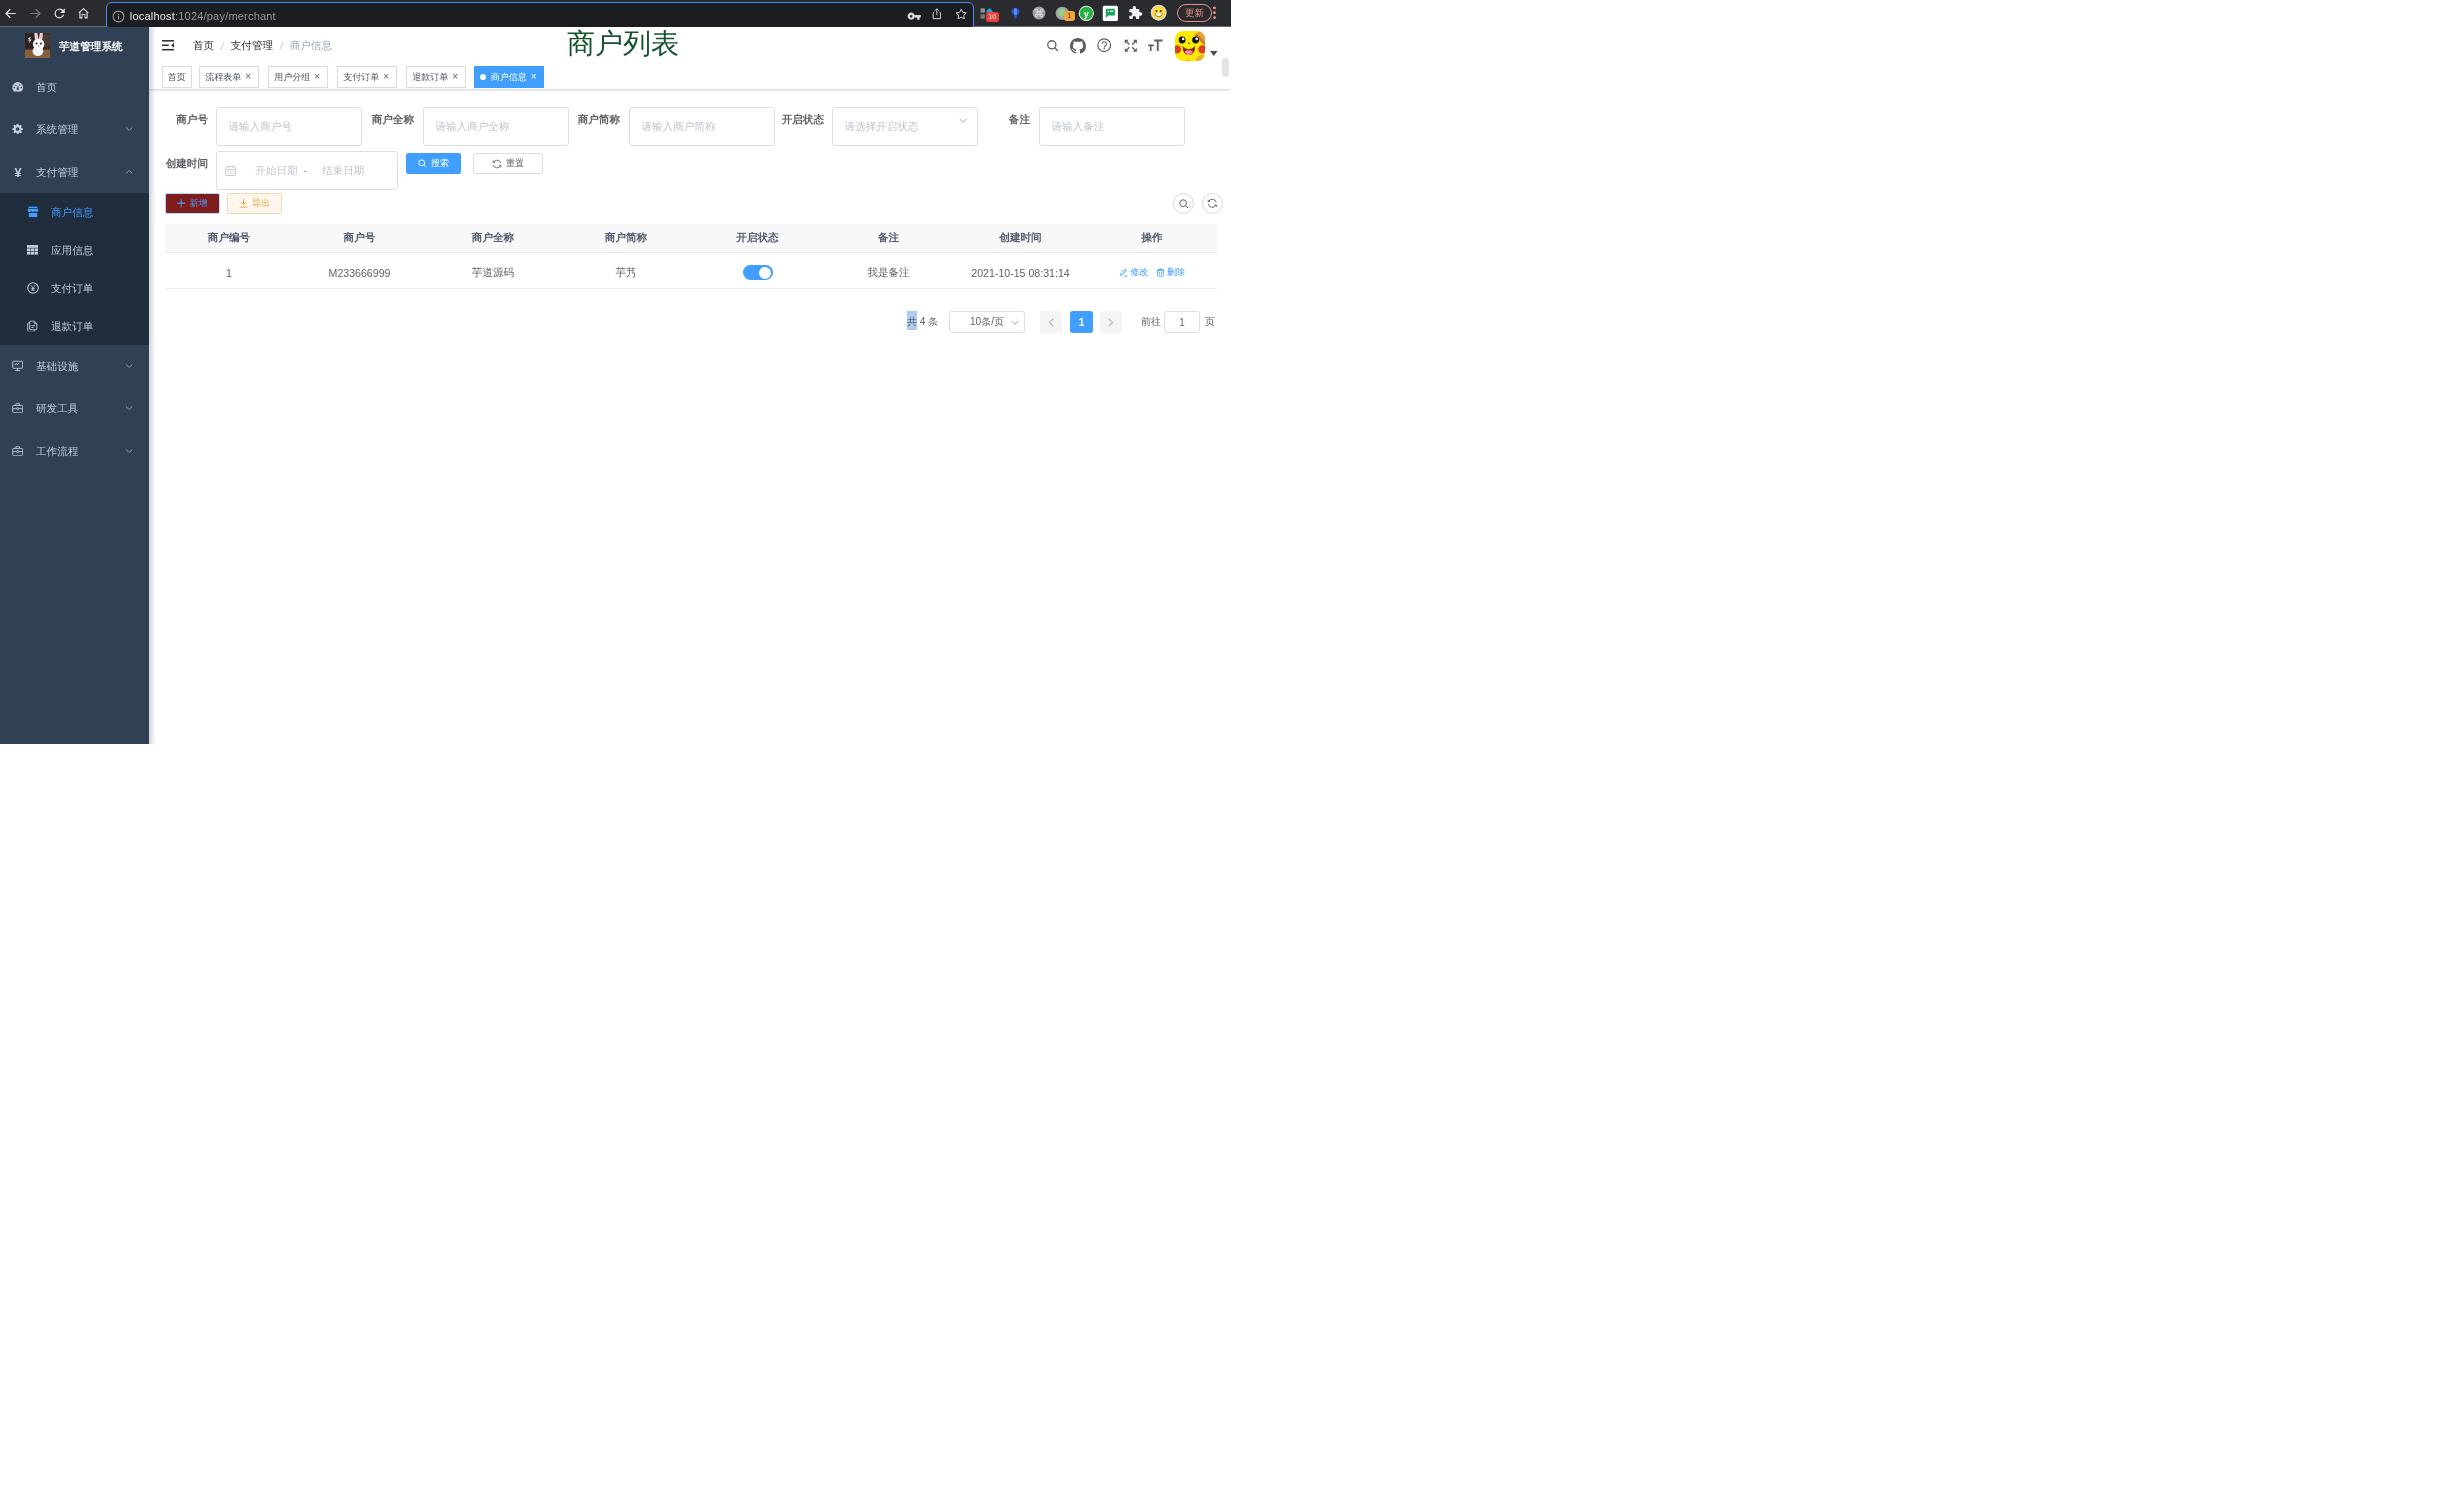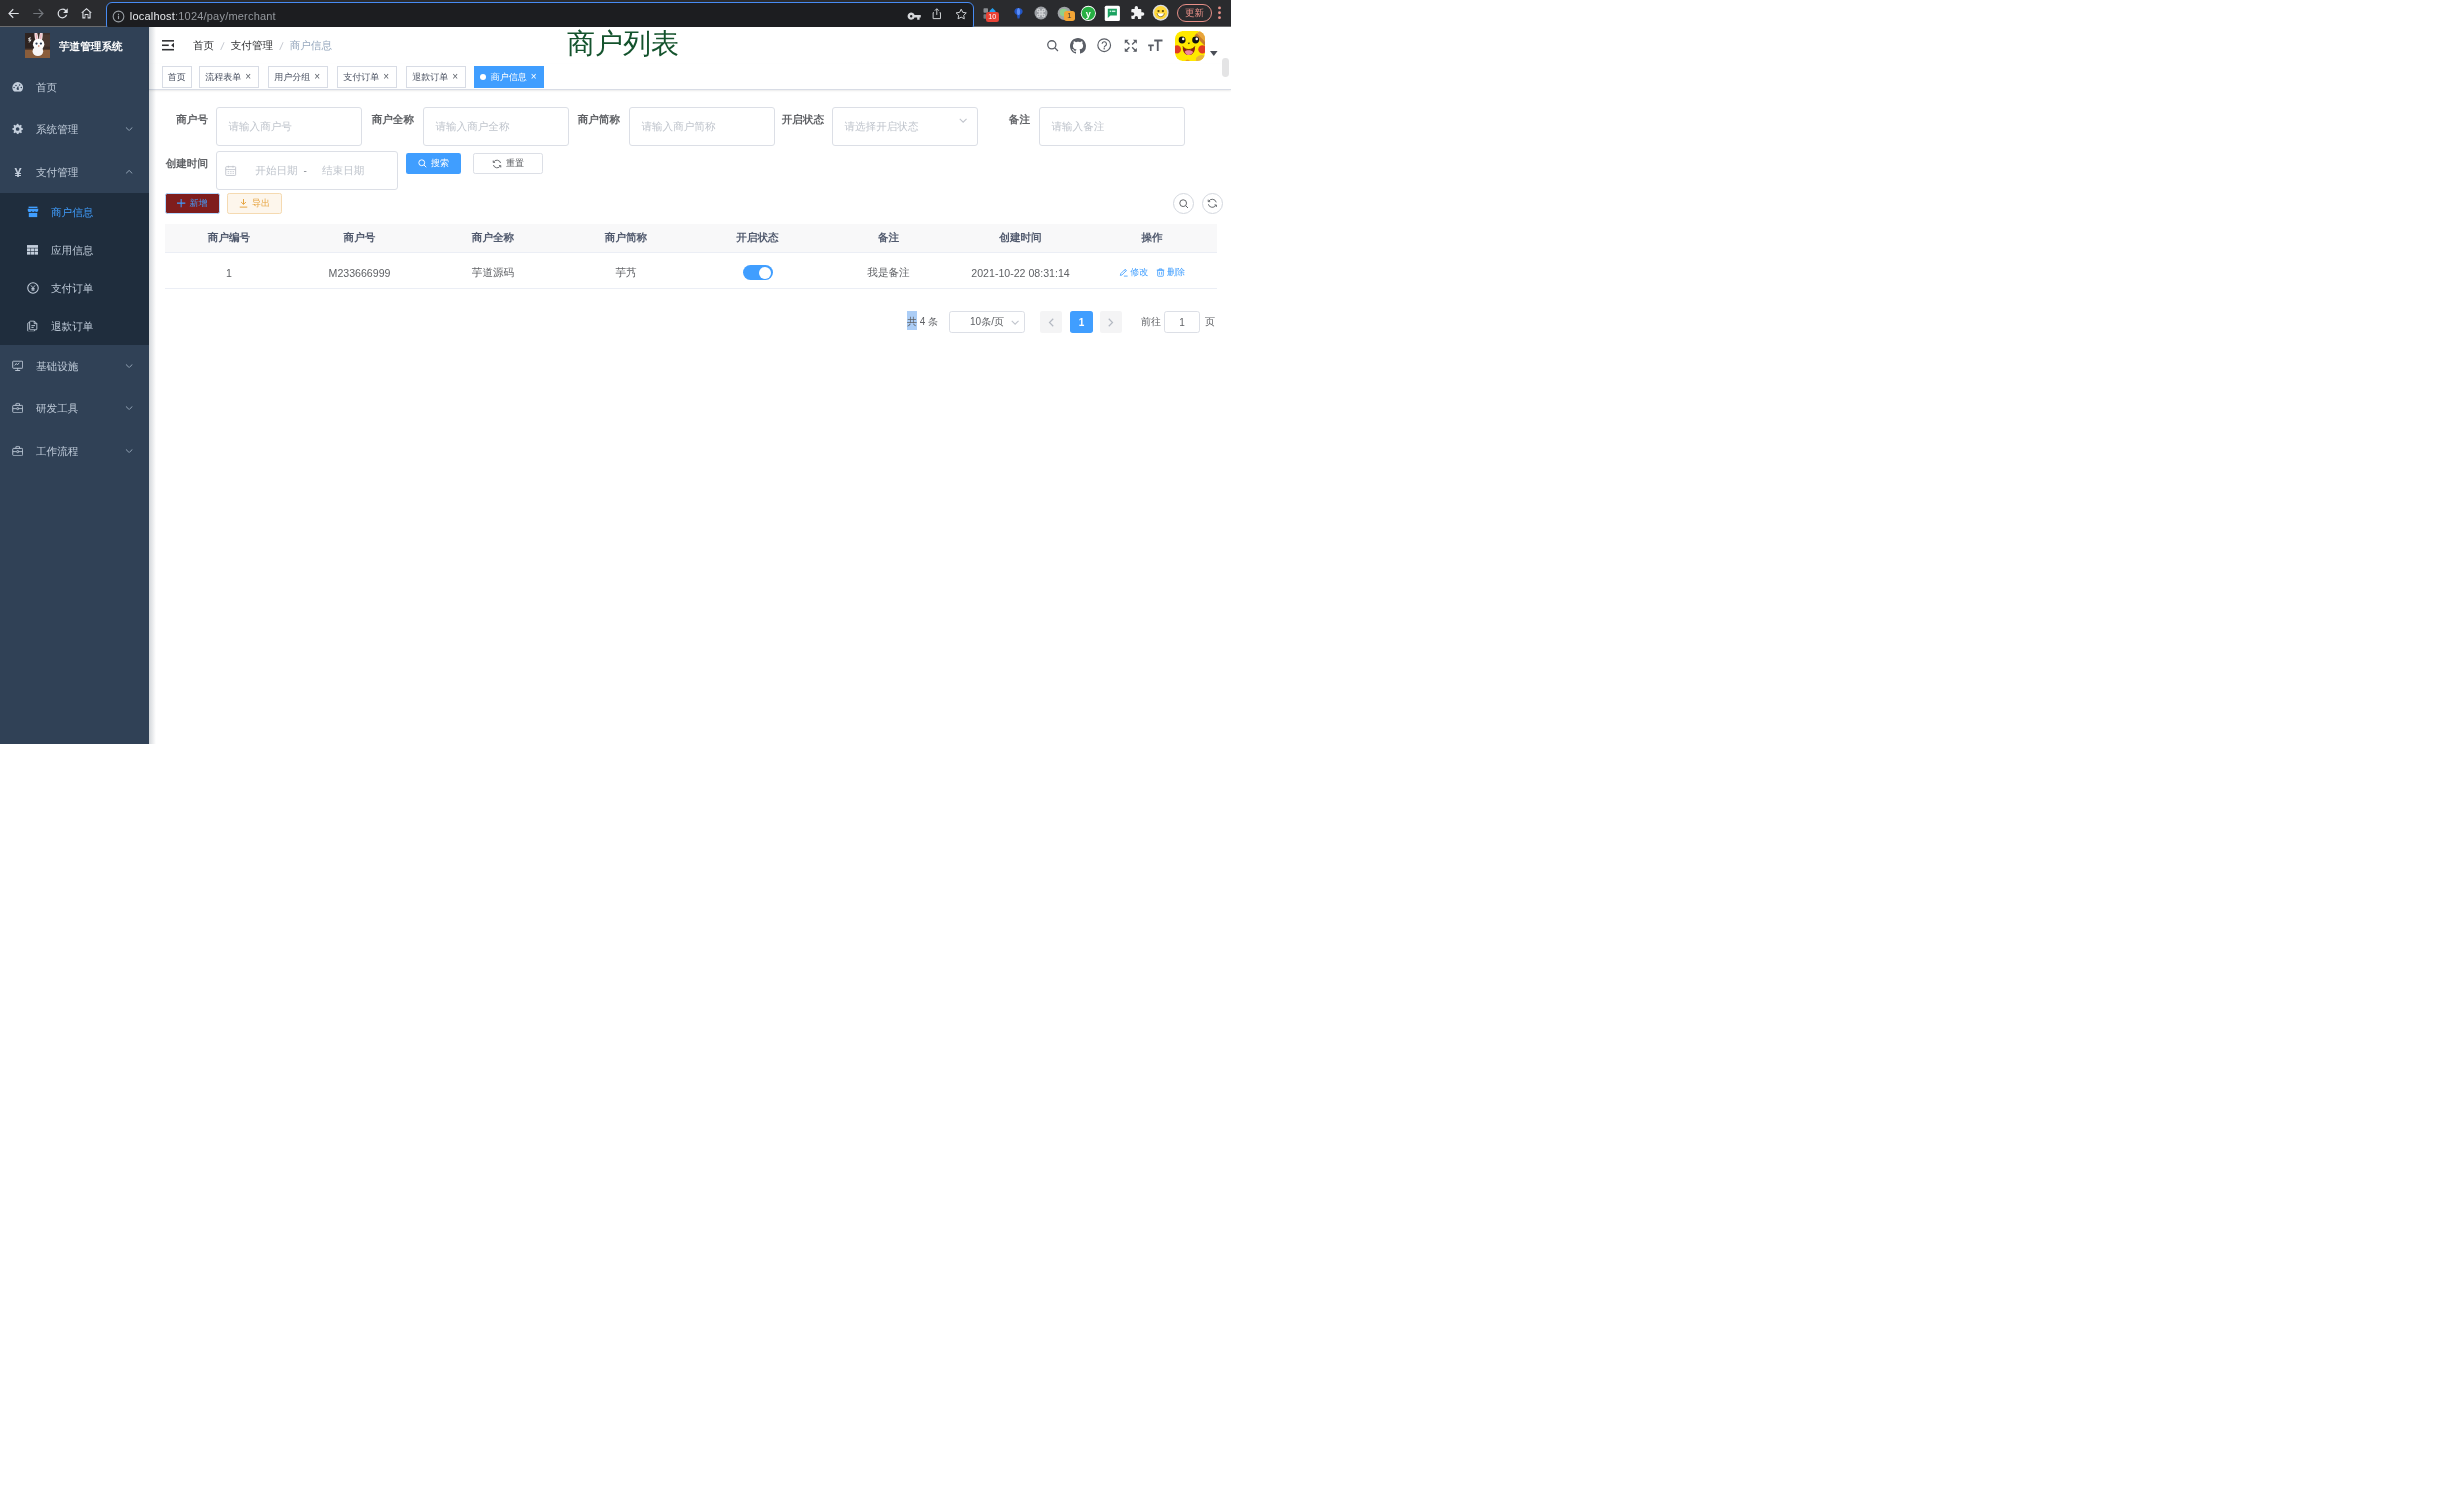--- a/index.html
+++ b/index.html
@@ -2,21 +2,21 @@
 <html lang="zh" style="font-size:12px"><head>
 <meta charset="utf-8">
 <style>
 *{margin:0;padding:0;box-sizing:border-box}
 html,body{width:1231px;height:744px;overflow:hidden}
 body{position:relative;font-family:"Liberation Sans",sans-serif;background:#fff}
 .abs{position:absolute}
 svg{display:block}
 
 #chrome{position:absolute;left:0;top:0;width:1231px;height:26.5px;background:#2a2b2e;border-bottom:1.1px solid #6b6c6e}
-#chrome .cicon{position:absolute;top:0;height:26px;display:flex;align-items:center;justify-content:center}
+#chrome .cicon{position:absolute;top:0;height:26px;display:flex;align-items:center;justify-content:flex-start}
 #urlpill{position:absolute;left:106px;top:1.5px;width:868px;height:29px;border-radius:6px;background:#1c1d20;border:1.5px solid #478bf3;display:flex;align-items:center}
 #urltext{font-size:11px;color:#e8eaed;margin-left:4.5px;letter-spacing:0.2px}
 #urltext .dim{color:#95999e}
 
 #sidebar{position:absolute;left:0;top:26.5px;width:149px;height:718px;background:#304156}
 #sidebar .logo{position:absolute;left:0;top:0;width:149px;height:39px}
 #sidebar .logo .av{position:absolute;left:25px;top:6.8px;width:25px;height:25px}
 #sidebar .logo .tt{position:absolute;left:59px;top:0;height:39px;line-height:39px;color:#fff;font-size:10.6px;font-weight:700}
 .mitem{position:absolute;left:0;width:149px;height:42px;color:#bfcbd9;font-size:10.6px}
 .mitem .mic{position:absolute;left:12px;top:50%;transform:translateY(-50%)}
@@ -461,21 +461,21 @@
         <div>创建时间</div>
         <div>操作</div>
     </div>
     <div id="trow">
       <div>1</div>
         <div>M233666999</div>
         <div>芋道源码</div>
         <div>芋艿</div>
       <div><span class="switch"><i></i></span></div>
       <div>我是备注</div>
-        <div>2021-10-22 08:31:14</div>
+        <div>2021-10-15 08:31:14</div>
       <div><span class="oplink"><svg width="9" height="9" viewBox="0 0 12 12">
               <path d="M8.3 1.6 10 3.3 4 9.3l-2.2.6.5-2.3zM7.2 2.7l1.7 1.7" fill="none" stroke="#409eff" stroke-width="1.1"></path>
               <path d="M6.5 10.8h5" stroke="#409eff" stroke-width="1.1"></path>
             </svg>修改</span><span style="display:inline-block;width:7.6px"></span><span class="oplink"><svg width="9" height="9" viewBox="0 0 12 12">
               <path d="M1 2.8h10M4.3 2.6V1.2h3.4v1.4" fill="none" stroke="#409eff" stroke-width="1.1"></path>
               <path d="M2.2 2.9h7.6V10a1 1 0 0 1-1 1H3.2a1 1 0 0 1-1-1z" fill="none" stroke="#409eff" stroke-width="1.1"></path>
               <path d="M4.6 5v4M7.4 5v4" stroke="#409eff" stroke-width="1"></path>
             </svg>删除</span></div>
     </div>
   </div>

